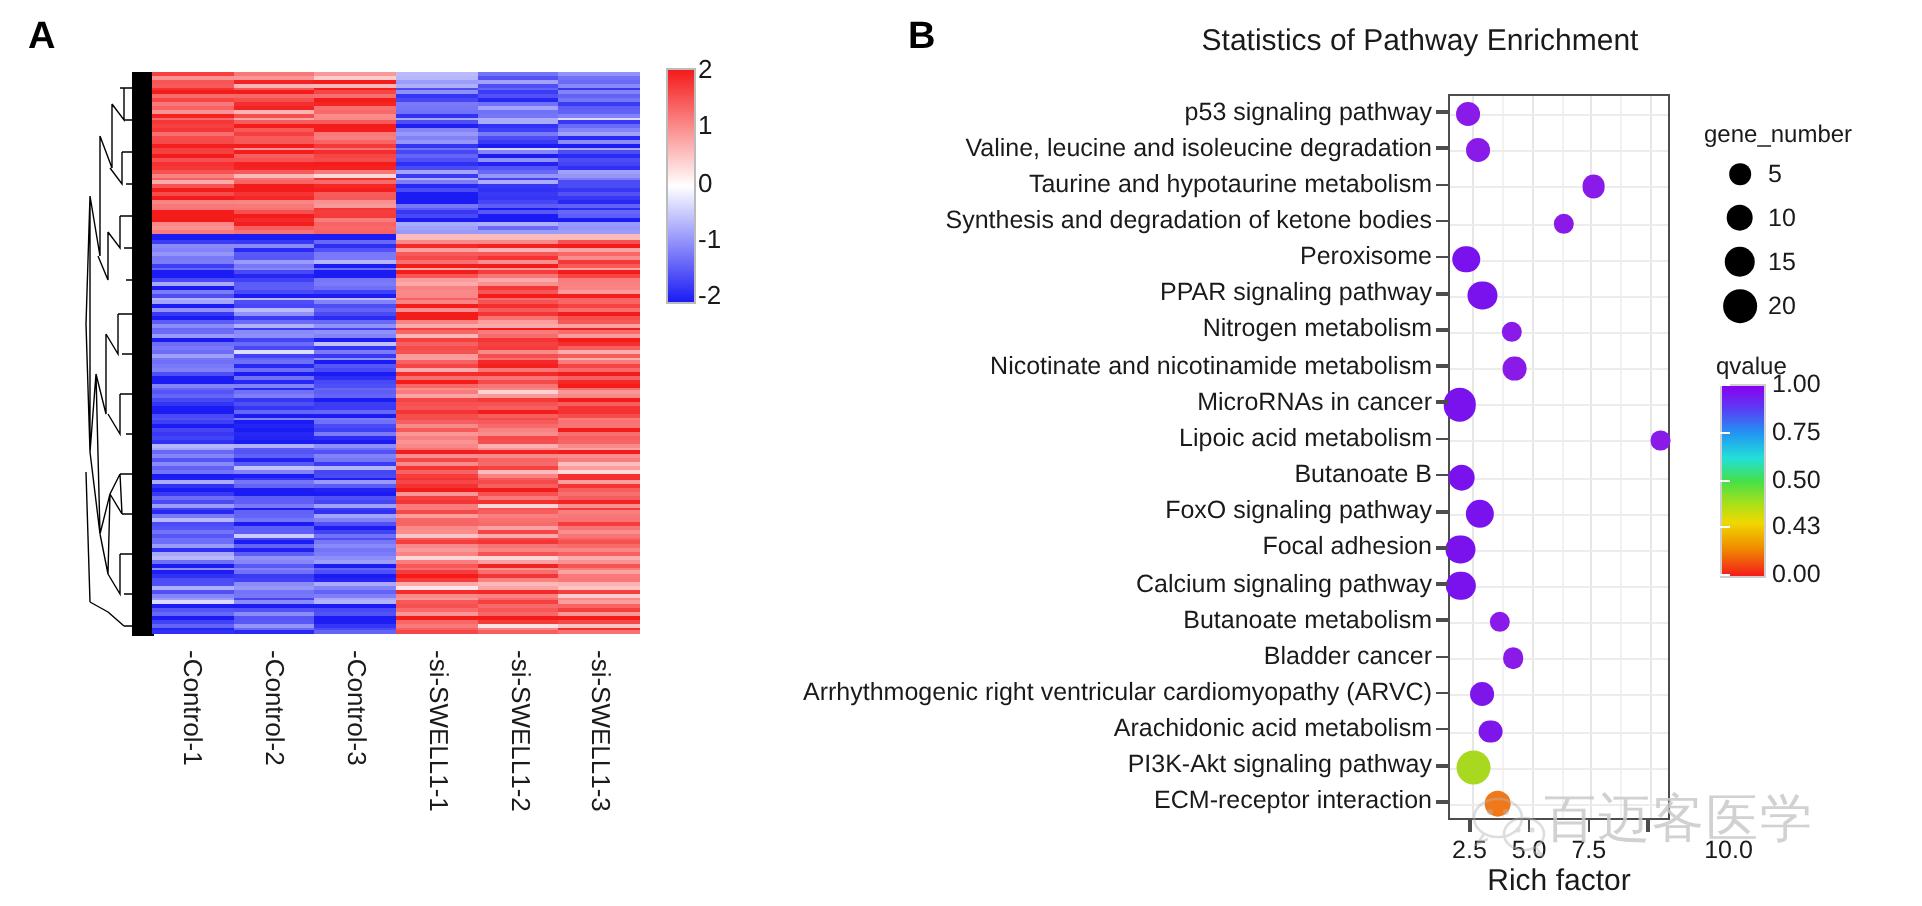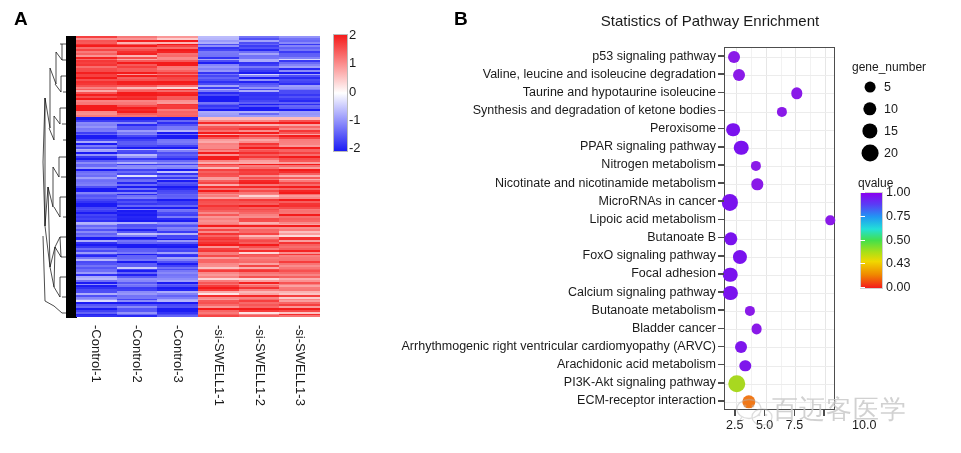--- a/index.html
+++ b/index.html
@@ -1075,31 +1075,32 @@
       <div class="dot" title="Focal adhesion" style="height: 14.535px; width: 14.535px; left: 5.37097px; top: 226.875px; background: rgb(122, 18, 238);"></div>
       <div class="dot" title="Calcium signaling pathway" style="height: 14.1531px; width: 14.1531px; left: 5.37097px; top: 245.025px; background: rgb(122, 18, 238);"></div>
       <div class="dot" title="Butanoate metabolism" style="height: 10.2px; width: 10.2px; left: 25.0645px; top: 263.175px; background: rgb(138, 26, 232);"></div>
       <div class="dot" title="Bladder cancer" style="height: 10.8374px; width: 10.8374px; left: 31.629px; top: 281.325px; background: rgb(138, 26, 232);"></div>
       <div class="dot" title="Arrhythmogenic right ventricular cardiomyopathy (ARVC)" style="height: 11.9435px; width: 11.9435px; left: 16.1129px; top: 299.475px; background: rgb(126, 22, 236);"></div>
       <div class="dot" title="Arachidonic acid metabolism" style="height: 11.4136px; width: 11.4136px; left: 20.2903px; top: 317.625px; background: rgb(126, 22, 236);"></div>
       <div class="dot" title="PI3K-Akt signaling pathway" style="height: 17.4641px; width: 17.4641px; left: 11.9355px; top: 335.775px; background: rgb(168, 216, 32);"></div>
       <div class="dot" title="ECM-receptor interaction" style="height: 13.3381px; width: 13.3381px; left: 23.871px; top: 353.925px; background: rgb(240, 120, 24);"></div>
     </div>
 
+  <div id="xaxis-title">Rich factor</div>
 
   <div id="gene-legend-title">gene_number</div>
 
   <div id="q-legend-title">qvalue</div>
   <div id="q-bar"></div>
 <div class="ytick" style="top: 55.275px;"></div>
     <div class="ylabel" style="top: 49.575px; right: 245px;">p53 signaling pathway</div>
     <div class="ytick" style="top: 73.425px;"></div>
     <div class="ylabel" style="top: 67.725px; right: 245px;">Valine, leucine and isoleucine degradation</div>
     <div class="ytick" style="top: 91.575px;"></div>
-    <div class="ylabel" style="top: 85.875px; right: 245px;">Taurine and hypotaurine isoleucine</div>
+    <div class="ylabel" style="top: 85.875px; right: 245px;">Taurine and hypotaurine metabolism</div>
     <div class="ytick" style="top: 109.725px;"></div>
     <div class="ylabel" style="top: 104.025px; right: 245px;">Synthesis and degradation of ketone bodies</div>
     <div class="ytick" style="top: 127.875px;"></div>
     <div class="ylabel" style="top: 122.175px; right: 245px;">Peroxisome</div>
     <div class="ytick" style="top: 146.025px;"></div>
     <div class="ylabel" style="top: 140.325px; right: 245px; margin-left: 16px;">PPAR signaling pathway</div>
     <div class="ytick" style="top: 164.175px;"></div>
     <div class="ylabel" style="top: 158.475px; right: 245px;">Nitrogen metabolism</div>
     <div class="ytick" style="top: 182.325px;"></div>
     <div class="ylabel" style="top: 176.625px; right: 245px;">Nicotinate and nicotinamide metabolism</div>

